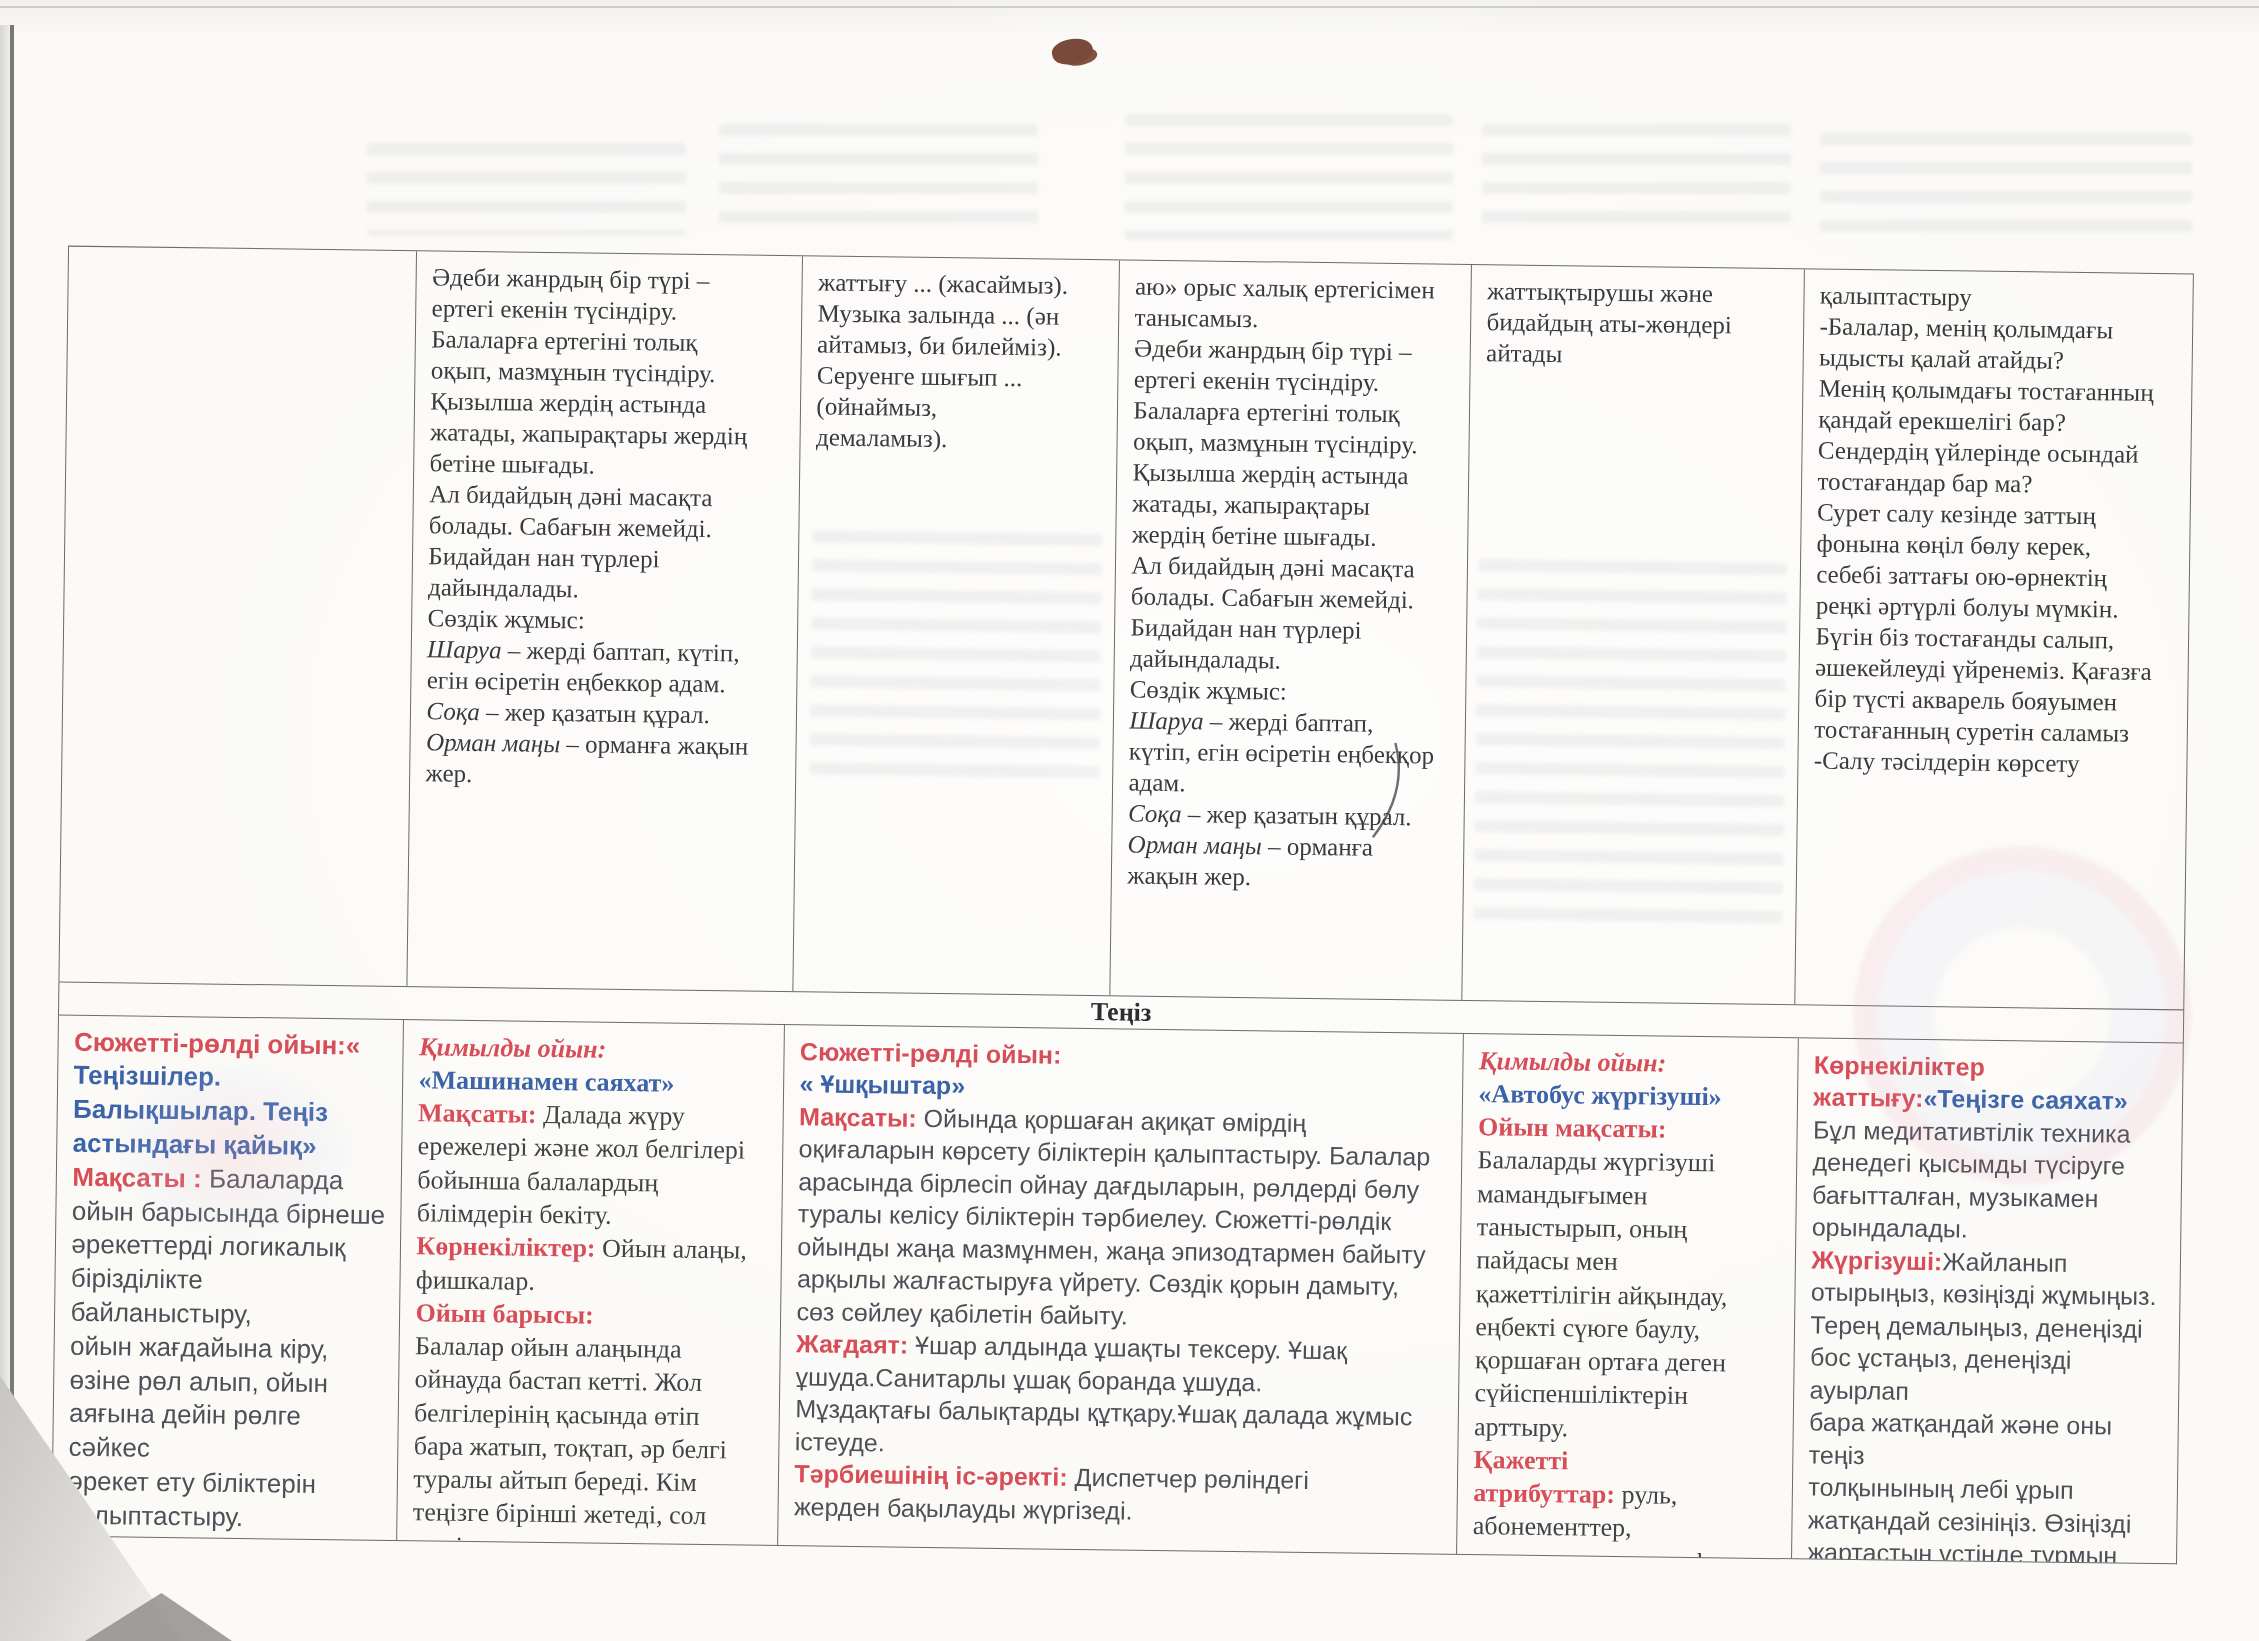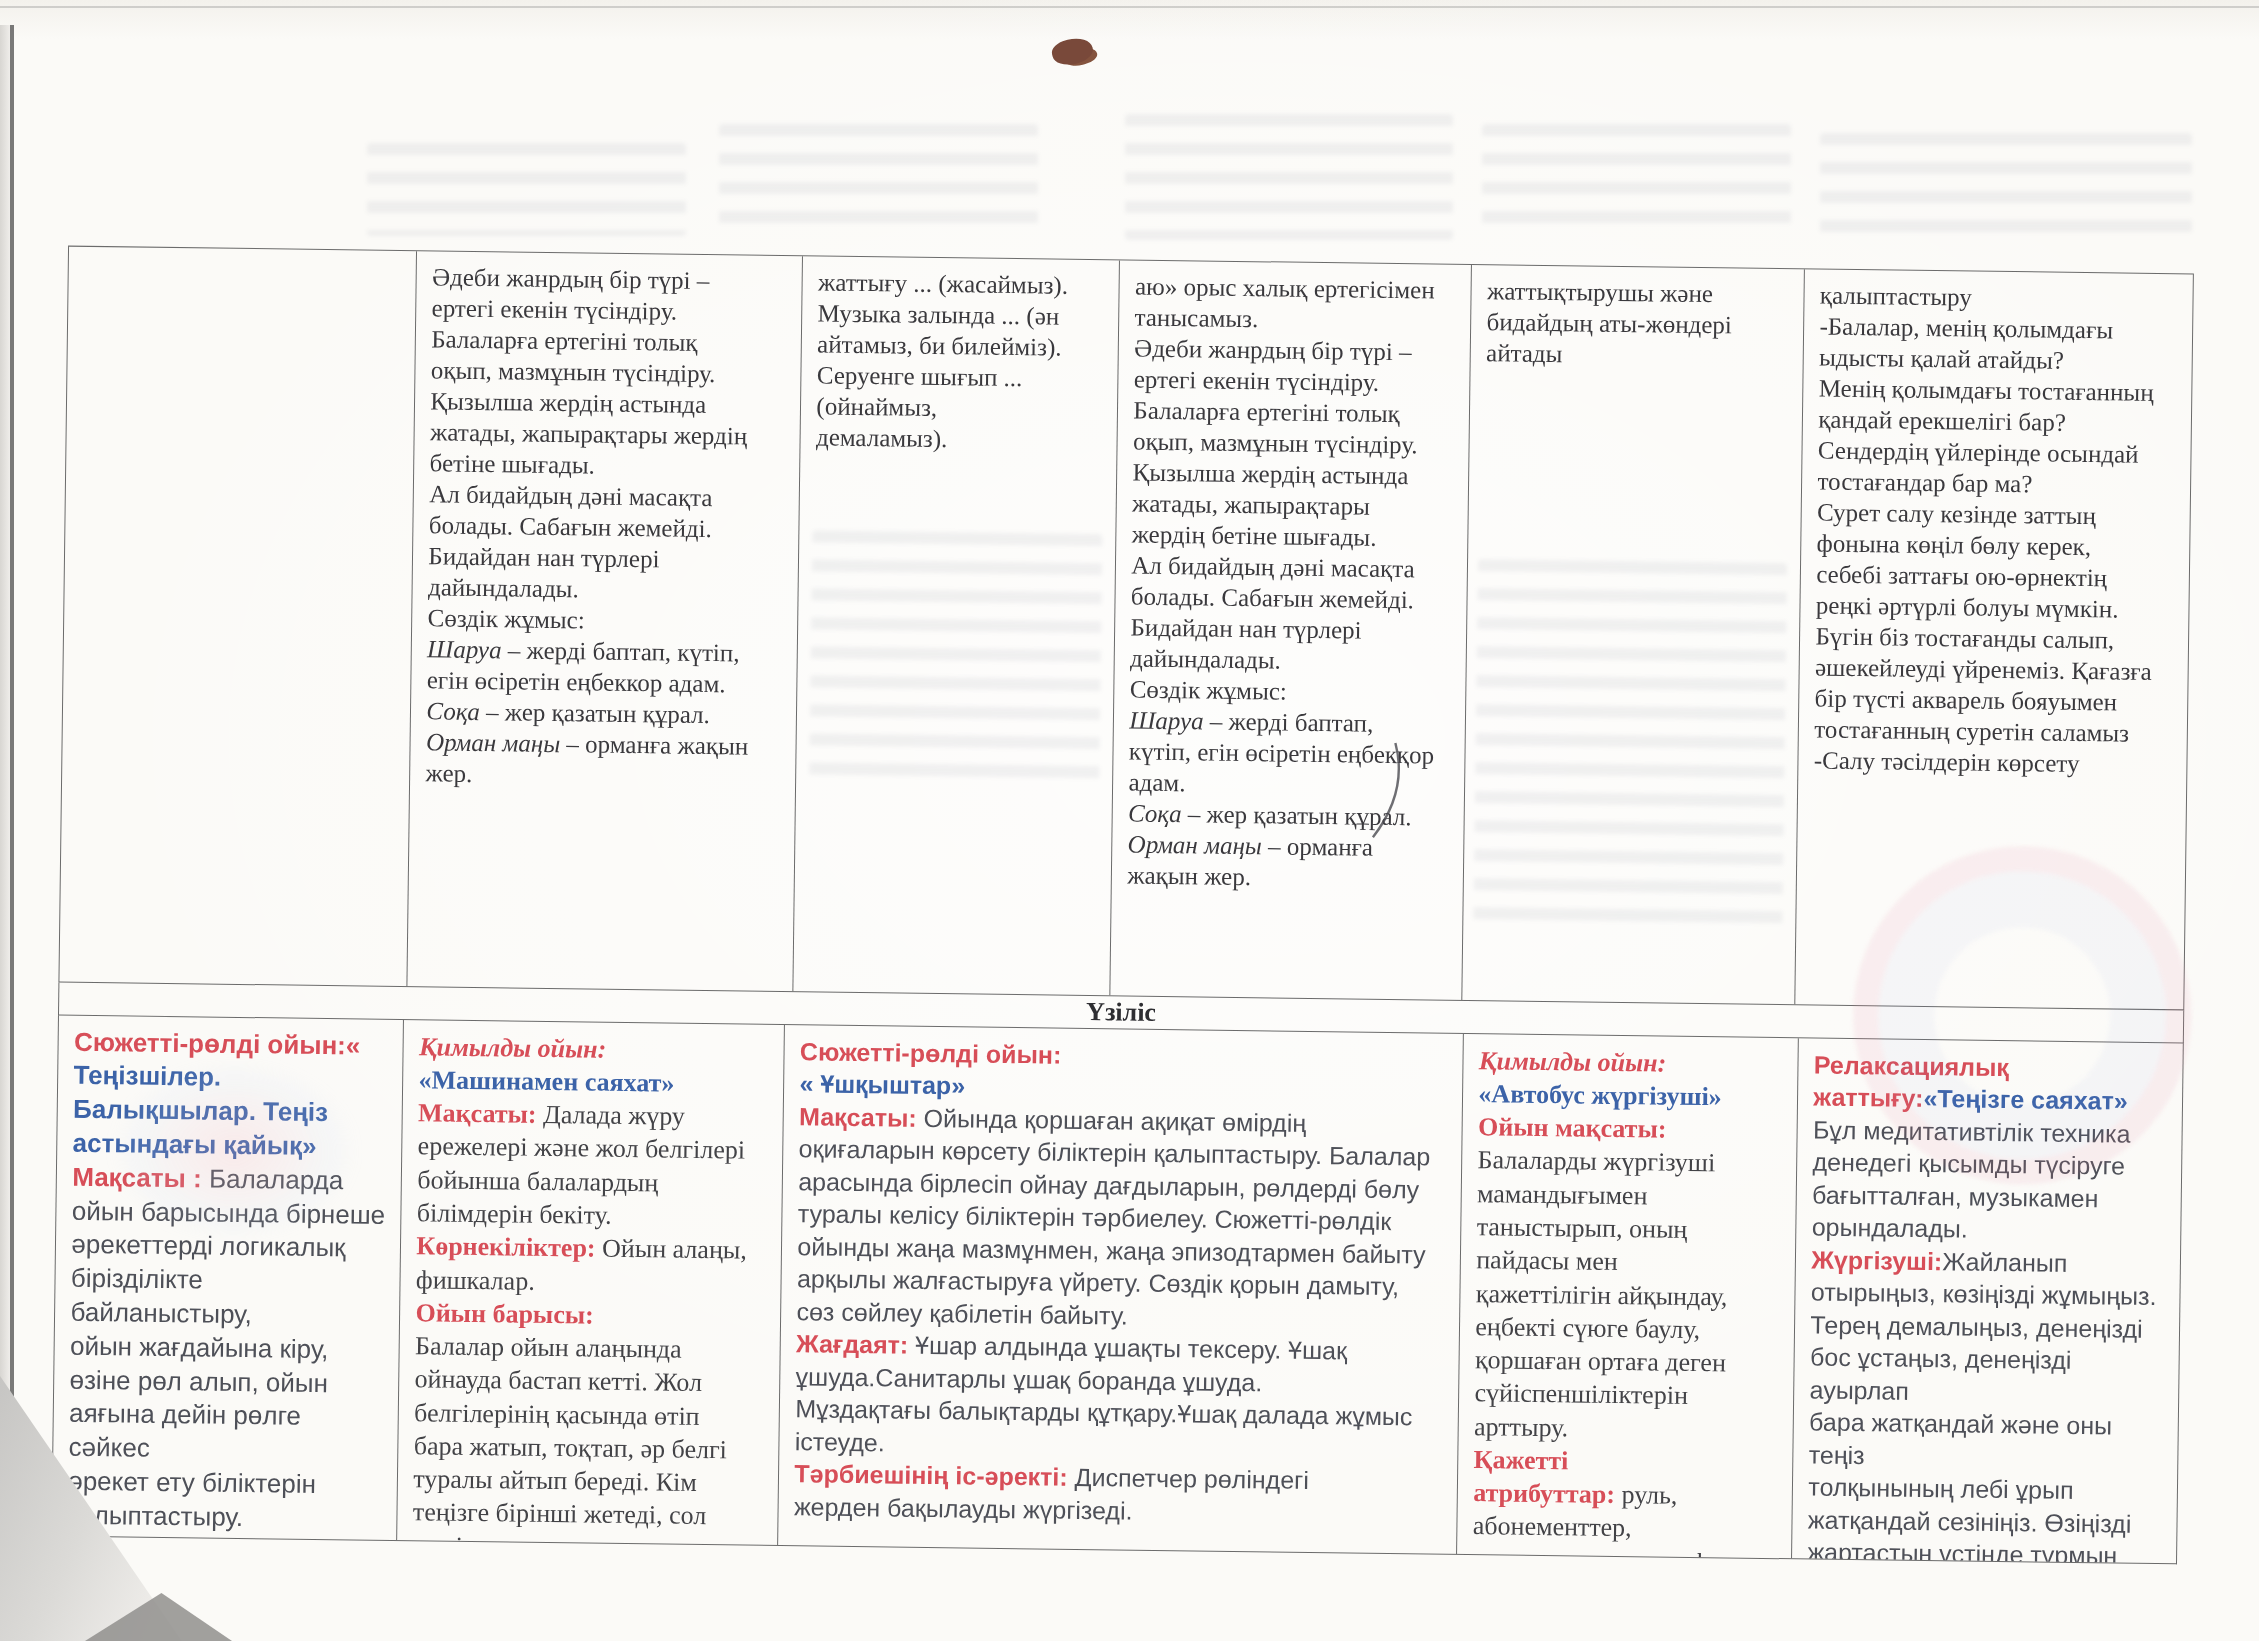--- a/index.html
+++ b/index.html
@@ -168,21 +168,21 @@
 әшекейлеуді үйренеміз. Қағазға
 бір түсті акварель бояуымен
 тостағанның суретін саламыз
 -Салу тәсілдерін көрсету</span></div>
     </div>
 
     <div class="ghost g6"></div>
     <div class="ghost g7"></div>
 
     <div class="break-row">
-      <span>Үзіліс</span>
+      <span>Теңіз</span>
     </div>
 
     <div class="doc-table bottom-table">
       <div class="cell b-sans"><span class="run-red">Сюжетті-рөлді ойын:«
 </span><span class="run-blue">Теңізшілер.
 Балықшылар. Теңіз
 астындағы қайық»
 </span><span class="run-red">Мақсаты : </span><span class="run-b">Балаларда
 ойын барысында бірнеше
 әрекеттерді логикалық
@@ -234,21 +234,21 @@
 пайдасы мен
 қажеттілігін айқындау,
 еңбекті сүюге баулу,
 қоршаған ортаға деген
 сүйіспеншіліктерін
 арттыру.
 </span><span class="run-red">Қажетті
 атрибуттар: </span><span class="run-b">руль,
 абонементтер,
 орындықтар, микрофон.</span></div>
-      <div class="cell b-sans-sm"><span class="run-red">Релаксациялық
+      <div class="cell b-sans-sm"><span class="run-red">Көрнекіліктер
 жаттығу:</span><span class="run-blue">«Теңізге саяхат»
 </span><span class="run-b">Бұл медитативтілік техника
 денедегі қысымды түсіруге
 бағытталған, музыкамен
 орындалады.
 </span><span class="run-red">Жүргізуші:</span><span class="run-b">Жайланып
 отырыңыз, көзіңізді жұмыңыз.
 Терең демалыңыз, денеңізді
 бос ұстаңыз, денеңізді ауырлап
 бара жатқандай және оны теңіз

